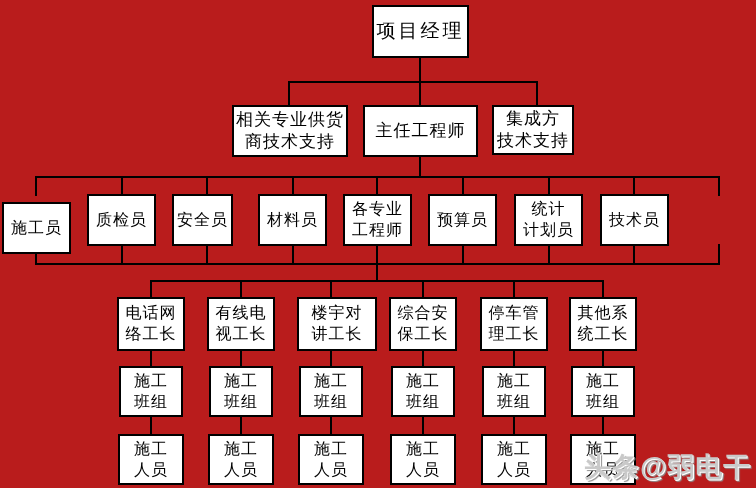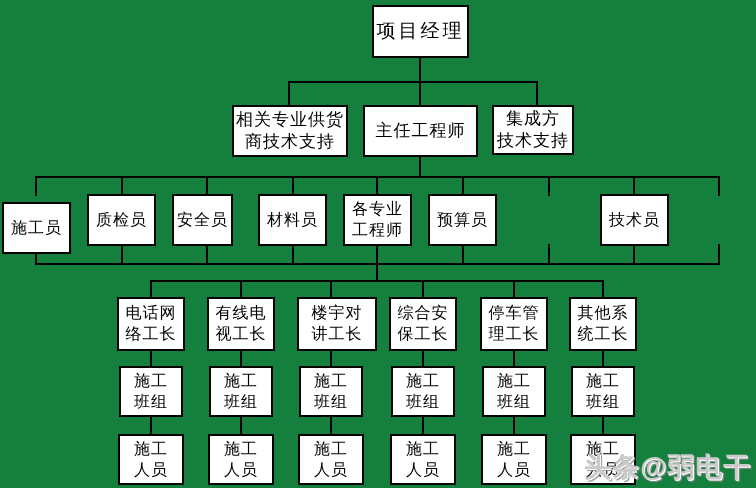--- a/index.html
+++ b/index.html
@@ -1,17 +1,17 @@
 <!DOCTYPE html>
 <html><head>
 <meta charset="utf-8">
 <style>
   html,body{margin:0;padding:0;background:#fff;}
   .stage{
-    position:relative;width:756px;height:488px;background:#15803d;overflow:hidden;
+    position:relative;width:756px;height:488px;background:#b91c1c;overflow:hidden;
     font-family:"Liberation Sans","DejaVu Sans",sans-serif;color:#000;
   }
   .connectors{position:absolute;left:0;top:0;z-index:0;}
   .node{
     position:absolute;z-index:1;box-sizing:border-box;
     background:#ffffff;border:2px solid #000000;
     display:flex;align-items:center;justify-content:center;
     text-align:center;white-space:pre-line;line-height:1.3;
   }
   .lv1{font-size:19px;letter-spacing:3px;}
@@ -92,20 +92,22 @@
   <div class="node lv2" style="left:492px;top:105px;width:82px;height:50px">集成方
 技术支持</div>
 
   <div class="node lv3" style="left:2px;top:202px;width:69px;height:52px">施工员</div>
   <div class="node lv3" style="left:87px;top:194px;width:69px;height:52px">质检员</div>
   <div class="node lv3" style="left:172px;top:194px;width:61px;height:52px">安全员</div>
   <div class="node lv3" style="left:343px;top:194px;width:69px;height:52px">各专业
 工程师</div>
   <div class="node lv3" style="left:258px;top:194px;width:69px;height:52px">材料员</div>
   <div class="node lv3" style="left:428px;top:194px;width:69px;height:52px">预算员</div>
+  <div class="node lv3" style="left:514px;top:194px;width:69px;height:52px">统计
+计划员</div>
   <div class="node lv3" style="left:600px;top:194px;width:69px;height:52px">技术员</div>
 
   <div class="node lv4" style="left:117px;top:297px;width:68px;height:54px">电话网
 络工长</div>
   <div class="node lv4" style="left:207px;top:297px;width:68px;height:54px">有线电
 视工长</div>
   <div class="node lv4" style="left:297px;top:297px;width:80px;height:54px">楼宇对
 讲工长</div>
   <div class="node lv4" style="left:389px;top:297px;width:68px;height:54px">综合安
 保工长</div>

